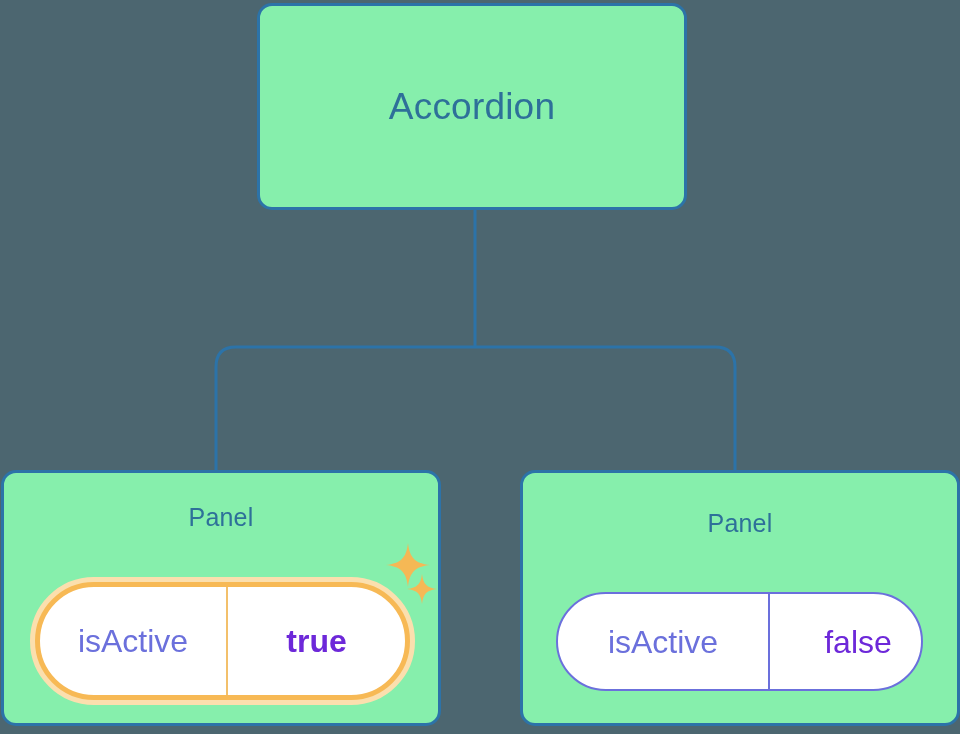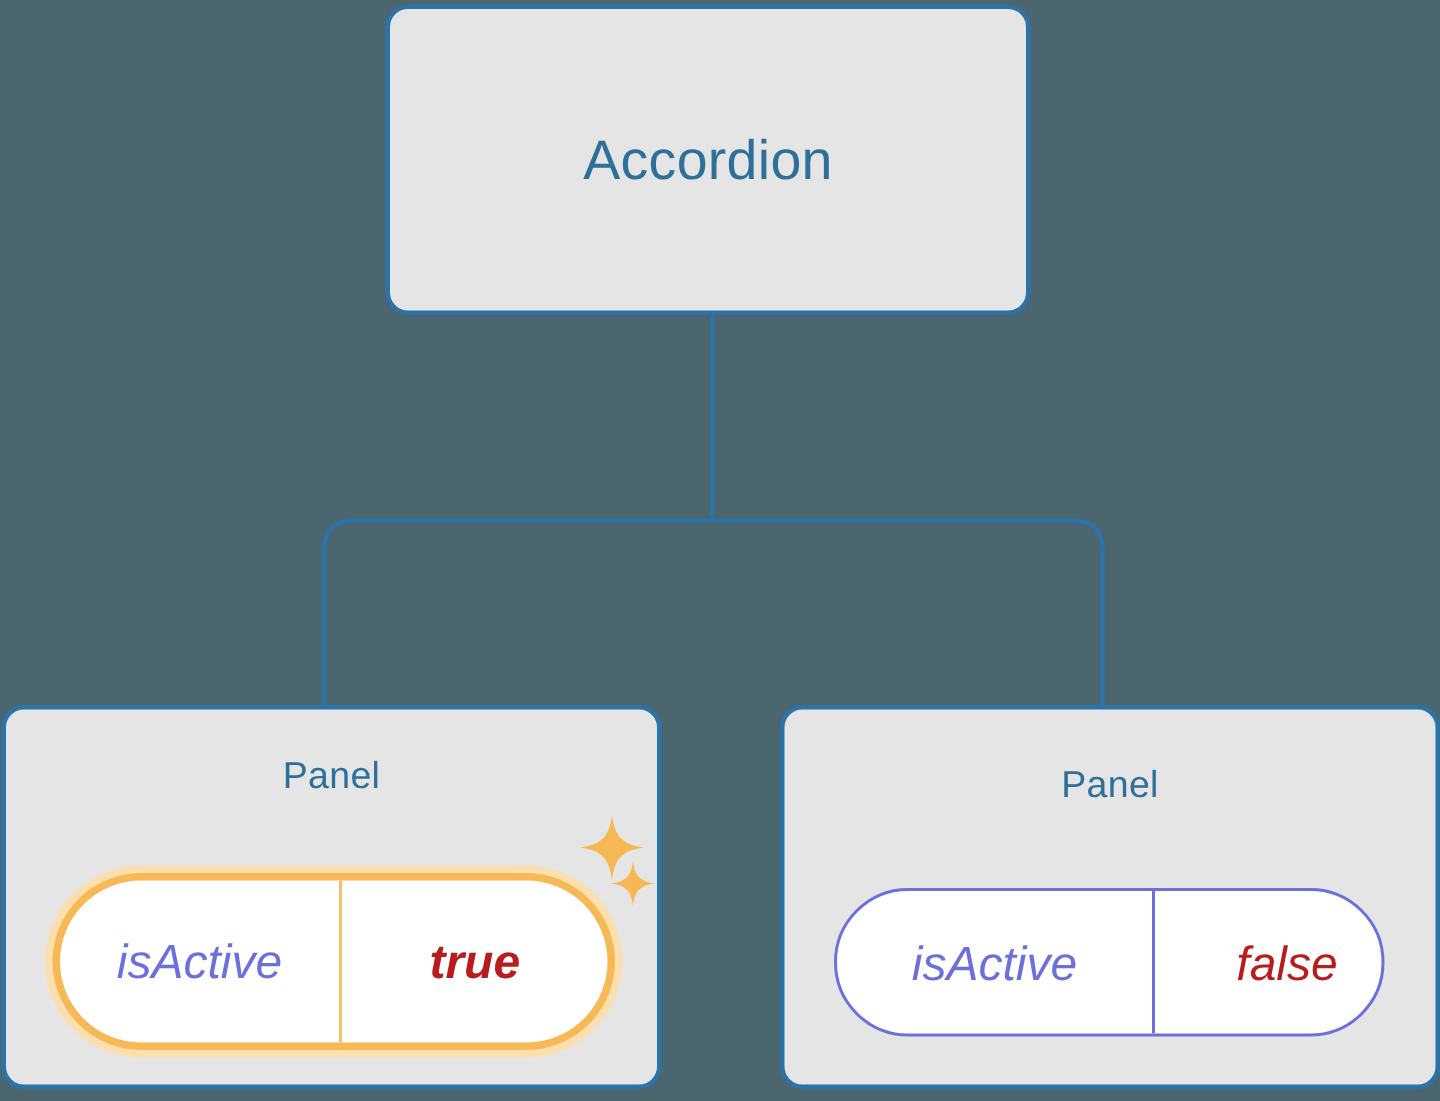--- a/index.html
+++ b/index.html
@@ -30,21 +30,21 @@
     left: 0;
     top: 0;
     width: 960px;
     height: 734px;
     pointer-events: none;
   }
 
   
   .node-card {
     position: absolute;
-    background: #e5e5e5;
+    background: #86efac;
     border: 3px solid #2C73A8;
     border-radius: 15px;
     display: flex;
     flex-direction: column;
     align-items: center;
   }
 
   #node-accordion {
     left: 257px;
     top: 3px;
@@ -81,37 +81,36 @@
 
   #node-accordion .node-title { font-size: 37px; }
 
   
   .prop-pill {
     position: absolute;
     display: flex;
     align-items: stretch;
     background: #FFFFFF;
     white-space: nowrap;
-    font-style: italic;
   }
 
   .prop-cell {
     display: flex;
     align-items: center;
     justify-content: center;
     line-height: 1;
   }
 
   .prop-key {
     color: #6B70DC;
     font-weight: 400;
   }
 
   .prop-value {
-    color: #b91c1c;
+    color: #6d28d9;
   }
 
   
   #pill-left-wrap {
     position: absolute;
     left: 30px;
     top: 577px;
     width: 385px;
     height: 128px;
     border: 5px solid #FBDFAE;

